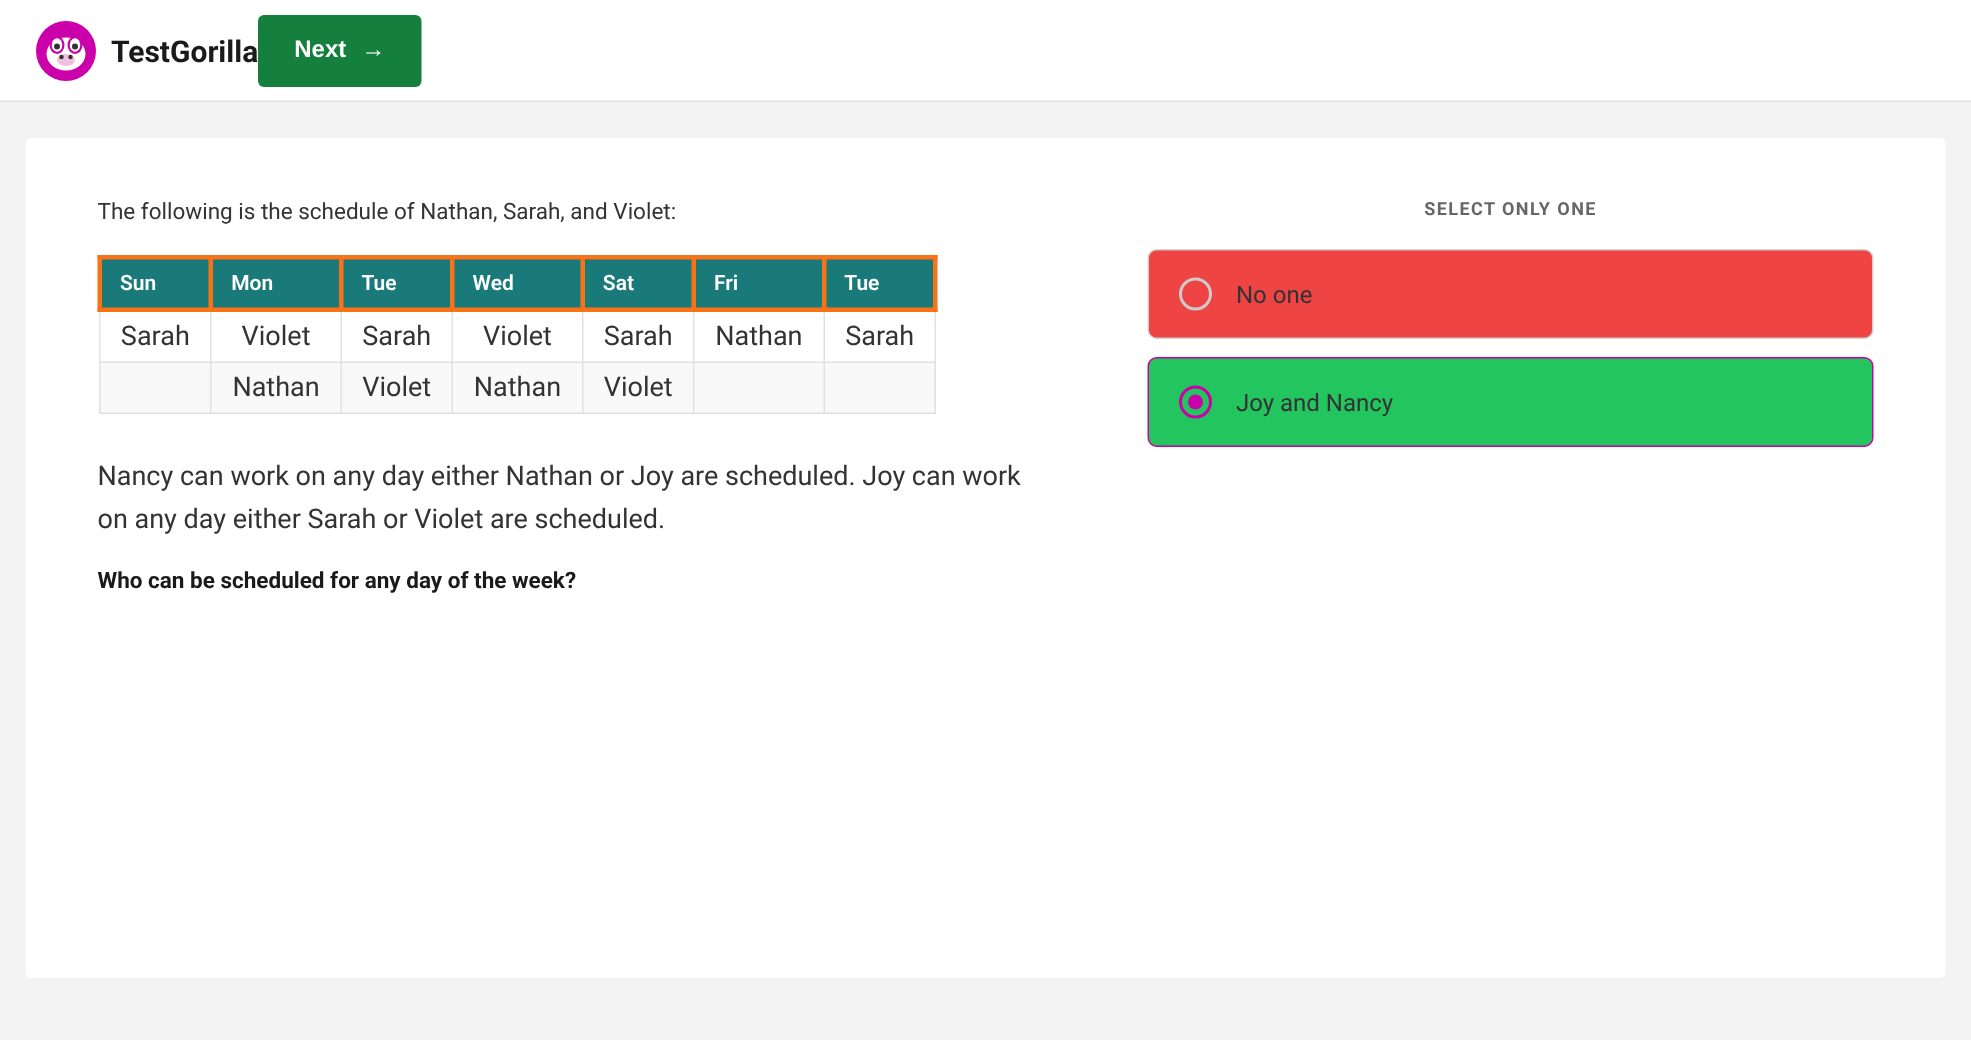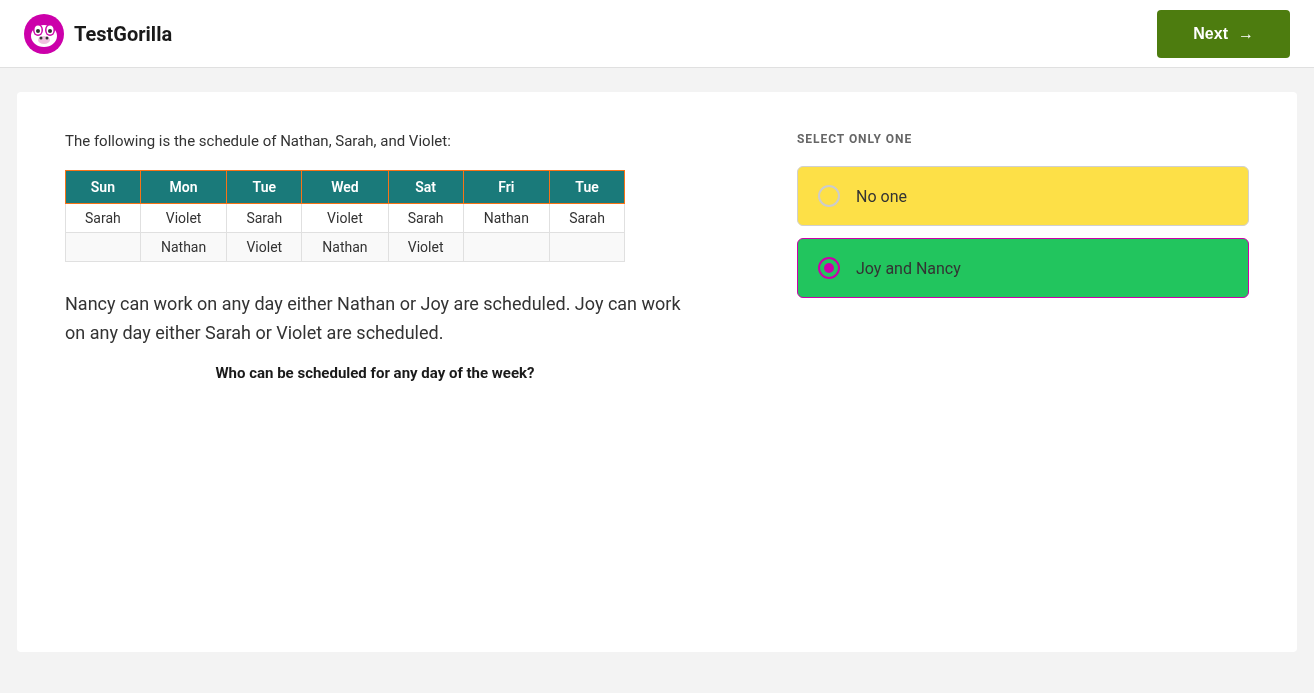--- a/index.html
+++ b/index.html
@@ -3,64 +3,64 @@
   <meta charset="utf-8">
   <style>
     * { box-sizing: border-box; margin: 0; padding: 0; }
     body { font-family: -apple-system, BlinkMacSystemFont, 'Segoe UI', Roboto, sans-serif; background: #f3f3f3; min-height: 100vh; }
 
     
     .header {
       background: #ffffff;
       display: flex;
       align-items: center;
-      justify-content: space-between;
+      justify-content: flex-start;
       padding: 0 24px;
       height: 68px;
       border-bottom: 1px solid #e0e0e0;
     }
     .logo {
       display: flex;
       align-items: center;
       gap: 10px;
     }
     .logo-icon {
       width: 40px;
       height: 40px;
     }
     .logo-text {
       font-size: 20px;
       font-weight: 700;
       color: #1a1a1a;
     }
     .next-btn {
-      background: #4d7c0f;
+      background: #15803d;
       color: #ffffff;
       border: none;
-      padding: 0 36px;
+      padding: 0 24px;
       height: 48px;
       border-radius: 4px;
       font-size: 16px;
       font-weight: 600;
       cursor: pointer;
       display: flex;
       align-items: center;
       gap: 10px;
     }
 
     
     .main {
       background: #ffffff;
       margin: 24px auto;
       max-width: 1280px;
       border-radius: 4px;
       padding: 40px 48px;
       min-height: 560px;
       display: flex;
-      gap: 112px;
+      gap: 80px;
     }
 
     
     .left-panel {
       flex: 0 0 620px;
     }
     .description {
       font-size: 15px;
       color: #333;
       margin-bottom: 20px;
@@ -69,54 +69,54 @@
     
     .schedule-table {
       border-collapse: collapse;
       width: 100%;
       max-width: 560px;
       margin-bottom: 28px;
     }
     .schedule-table th {
       background: #1a7a7a;
       color: #ffffff;
-      text-align: center;
+      text-align: left;
       padding: 8px 12px;
       font-size: 14px;
       font-weight: 600;
-      border: 1px solid #f97316;
+      border: 3px solid #f97316;
     }
     .schedule-table td {
       text-align: center;
       padding: 6px 12px;
-      font-size: 14px;
+      font-size: 18px;
       color: #333;
       border: 1px solid #e0e0e0;
       background: #ffffff;
     }
     .schedule-table tr:nth-child(even) td {
       background: #f9f9f9;
     }
 
     .rule-text {
       font-size: 18px;
       color: #333;
       line-height: 1.6;
       margin-bottom: 16px;
     }
     .question-text {
       font-size: 15px;
       font-weight: 700;
       color: #1a1a1a;
-      text-align: center;
     }
 
     
     .right-panel {
       flex: 1;
+      text-align: center;
     }
     .select-label {
       font-size: 12px;
       font-weight: 700;
       color: #666;
       letter-spacing: 0.08em;
       text-transform: uppercase;
       margin-bottom: 20px;
     }
 
@@ -127,21 +127,21 @@
       gap: 12px;
     }
     .option-item {
       display: flex;
       align-items: center;
       gap: 16px;
       border: 1.5px solid #d0d0d0;
       border-radius: 6px;
       padding: 18px 20px;
       cursor: pointer;
-      background: #fde047;
+      background: #ef4444;
       transition: border-color 0.15s;
     }
     .option-item.selected {
       border-color: #cc00aa;
       background: #22c55e;
     }
     .radio-circle {
       width: 22px;
       height: 22px;
       border-radius: 50%;

